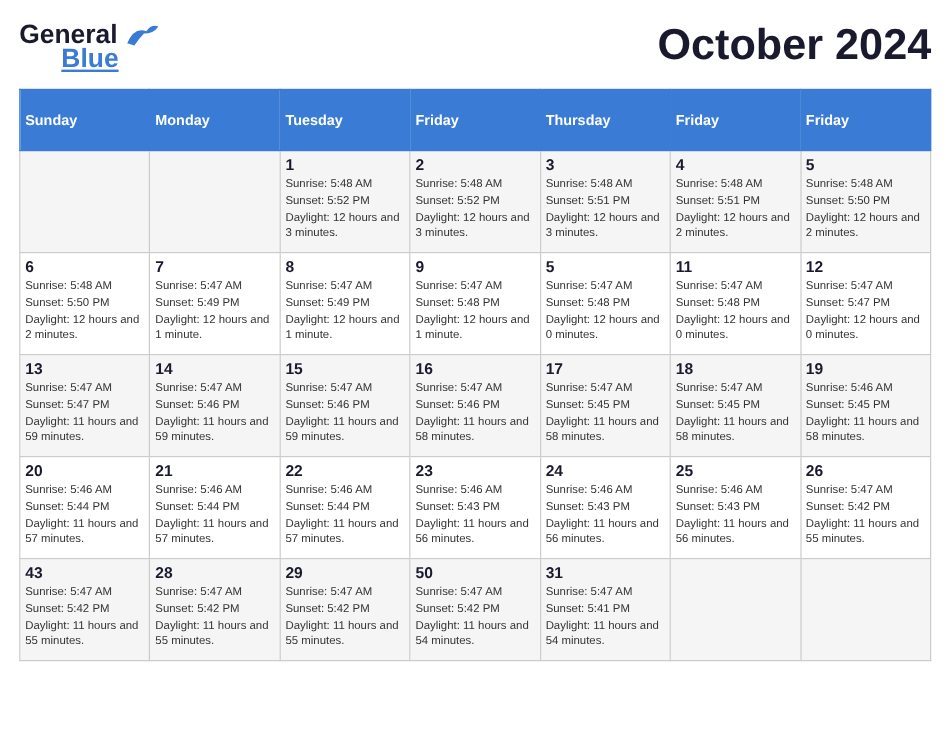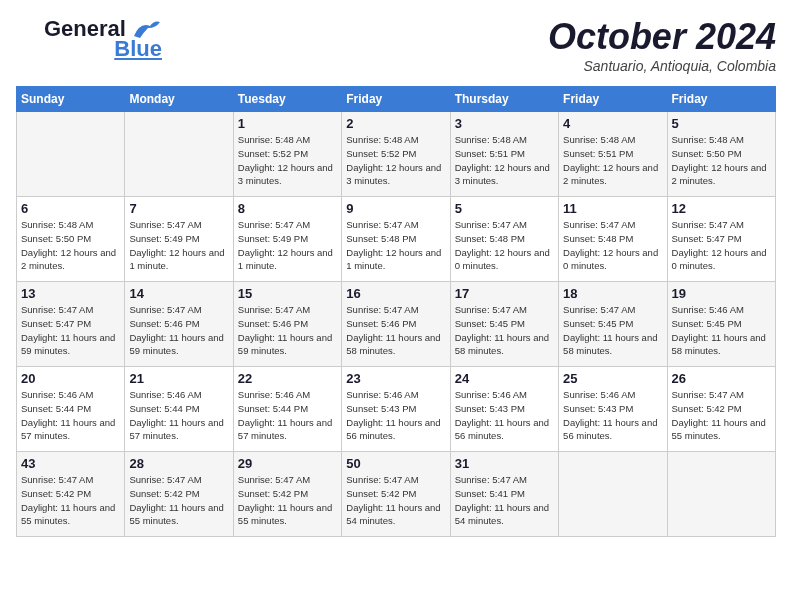--- a/index.html
+++ b/index.html
@@ -12,44 +12,43 @@
     }
     .header {
       display: flex;
       justify-content: space-between;
       align-items: flex-start;
       margin-bottom: 12px;
     }
     .logo {
       display: flex;
       flex-direction: column;
-      align-items: flex-end;
-      margin-left: 28px;
-    }
-    .title-block { text-align: right; font-style: italic; }
+      align-items: center;
+    }
+    .title-block { text-align: right; }
     .month-title {
       font-size: 36px;
       font-weight: bold;
       color: #1a1a2e;
     }
     .subtitle {
       font-size: 14px;
       color: #444;
     }
     table {
       width: 100%;
       border-collapse: collapse;
       table-layout: fixed;
     }
     thead th {
       background: #3a7bd5;
       color: #fff;
       font-size: 12px;
       font-weight: bold;
-      padding: 5px 4px;
+      padding: 18px 4px;
       text-align: left;
       border: 1px solid #3a7bd5;
     }
     tbody td {
       vertical-align: top;
       border: 1px solid #ccc;
       padding: 4px 4px;
       font-size: 10px;
       color: #333;
       height: 85px;
@@ -84,21 +83,20 @@
         <span style="color:#1a1a2e;">General</span>
       </span>
       <svg width="32" height="22" viewBox="0 0 32 22">
         <path d="M4,18 Q10,4 20,8 Q24,2 30,4 Q26,10 18,10 Q14,14 10,20 Z" fill="#3a7bd5"></path>
       </svg>
     </div>
     <span style="font-size:22px;font-weight:bold;color:#3a7bd5;margin-top:-6px;text-decoration:underline;">Blue</span>
   </div>
   <div class="title-block">
     <div class="month-title">October 2024</div>
-    <div class="subtitle">Santuario, Antioquia, Colombia</div>
   </div>
 </div>
 
 <table>
   <thead>
     <tr id="header-row">
         <th>Sunday</th>
         <th>Monday</th>
         <th>Tuesday</th>
         <th>Friday</th>

